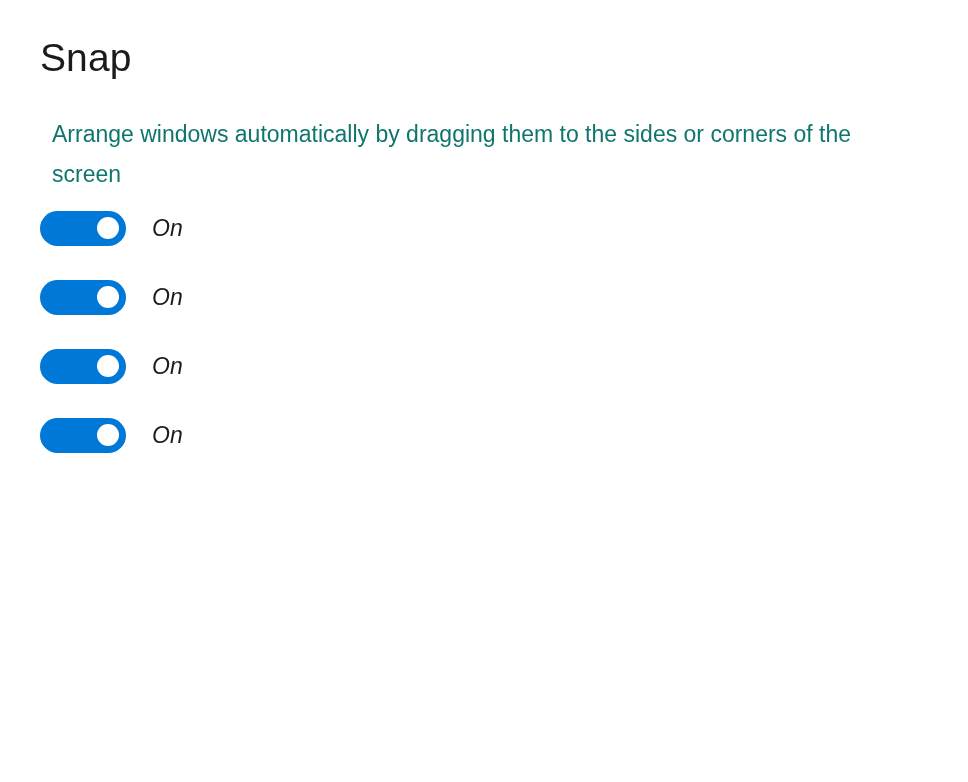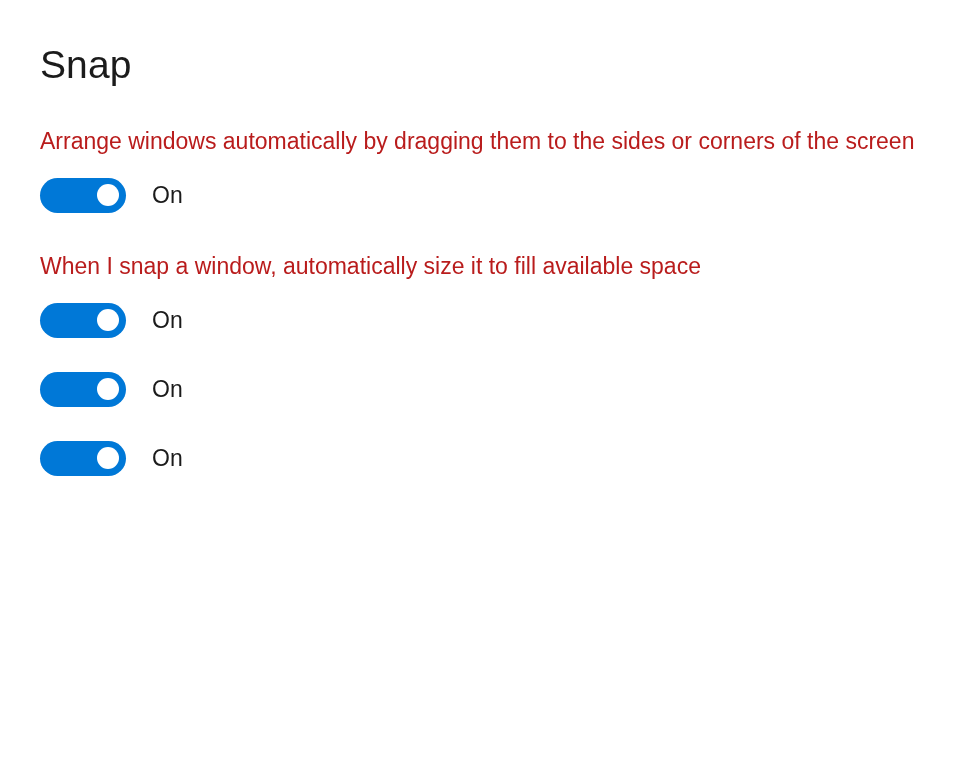--- a/index.html
+++ b/index.html
@@ -13,21 +13,21 @@
     font-family: "Liberation Sans", sans-serif;
     color: #1b1b1b;
     overflow: hidden;
   }
 
   .page {
     position: relative;
     width: 968px;
     height: 782px;
     box-sizing: border-box;
-    padding: 11px 40px;
+    padding: 4px 40px;
   }
 
   
   .page-title {
     font-size: 39px;
     font-weight: 300;
     line-height: 1;
     letter-spacing: 0.1px;
     color: #1b1b1b;
     margin: 0;
@@ -42,31 +42,32 @@
     margin-bottom: 33px;
   }
   .setting-group:last-child {
     margin-bottom: 0;
   }
 
   .setting-description {
     font-size: 23px;
     font-weight: 400;
     line-height: 40px;
-    color: #b91c1c;
+    color: #0f766e;
     max-width: 880px;
-    margin: 0;
+    margin: 12px;
   }
 
   
   .toggle-row {
     display: flex;
     align-items: center;
     margin-top: 16px;
     height: 36px;
+    font-style: italic;
   }
 
   .toggle-switch {
     position: relative;
     width: 86px;
     height: 35px;
     border-radius: 18px;
     background: #0078d7;
     flex: 0 0 auto;
     cursor: pointer;
@@ -106,21 +107,20 @@
       <p class="setting-description">Arrange windows automatically by dragging them to the sides or corners of the screen</p>
       <div class="toggle-row">
         <button class="toggle-switch">
           <span class="toggle-knob"></span>
         </button>
         <span class="toggle-state-label">On</span>
       </div>
     </div>
 
     <div class="setting-group">
-      <p class="setting-description">When I snap a window, automatically size it to fill available space</p>
       <div class="toggle-row">
         <button class="toggle-switch">
           <span class="toggle-knob"></span>
         </button>
         <span class="toggle-state-label">On</span>
       </div>
     </div>
 
     <div class="setting-group">
       <div class="toggle-row">

